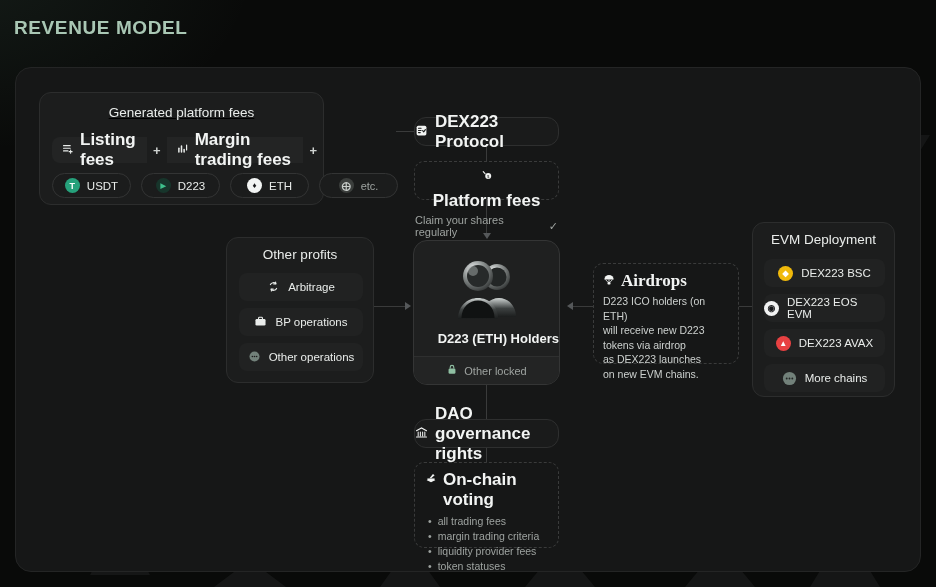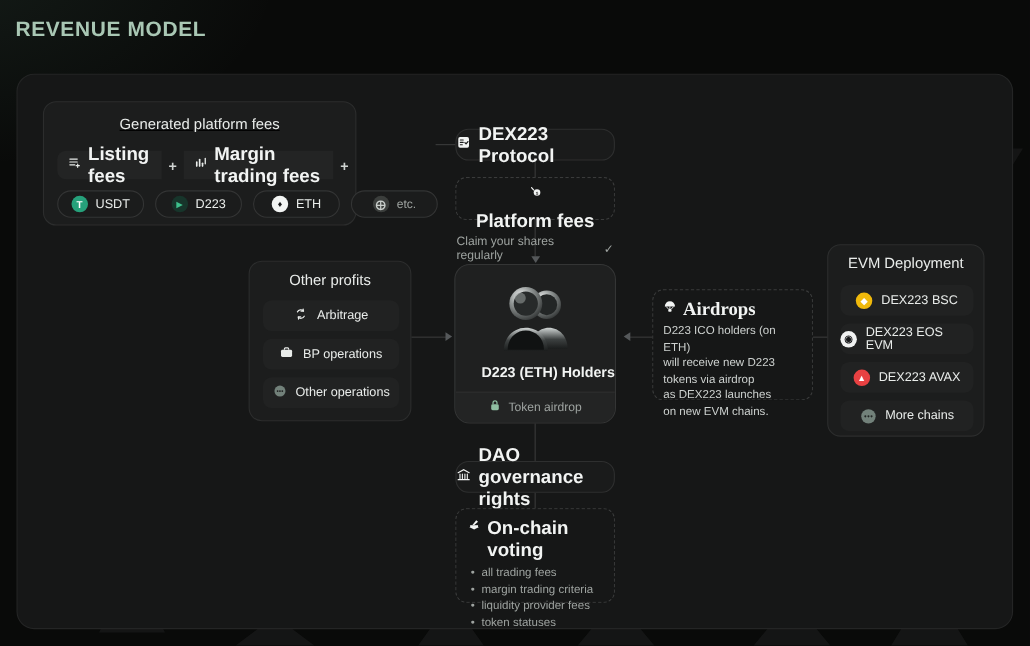--- a/index.html
+++ b/index.html
@@ -334,21 +334,21 @@
       </svg>
     </div>
     <div id="holders-name">D223 (ETH) Holders</div>
     <div id="holders-footer">
       <span>
         <svg width="12" height="13" viewBox="0 0 16 16" fill="none">
           <rect x="3.4" y="6.6" width="9.2" height="7.2" rx="1.8" fill="#8fbfa2"></rect>
           <path d="M5.6 6.6V4.9a2.4 2.4 0 0 1 4.8 0v1.7" stroke="#8fbfa2" stroke-width="1.5"></path>
         </svg>
       </span>
-      <span style="color:#9ea3a0; font-size:11px;">Token airdrop</span>
+      <span style="color:#9ea3a0; font-size:11px;">Other locked</span>
     </div>
   </div>
 
   <div class="dashed" style="position:absolute; left:593px; top:263px; width:146px; height:101px; padding:7px 9px;">
     <div style="display:flex; align-items:center; gap:6px; margin-bottom:3px;font-family:Liberation Serif, serif;">
       <span>
         <svg width="12" height="12" viewBox="0 0 16 16" fill="none">
           <path d="M1.8 7.4a6.2 6.2 0 0 1 12.4 0z" fill="#f2f4f3"></path>
           <path d="M3.3 7.4l3 3.2M12.7 7.4l-3 3.2M8 7.4v3.2" stroke="#f2f4f3" stroke-width="1.1"></path>
           <rect x="6" y="10.6" width="4" height="3.4" rx="1" fill="#f2f4f3"></rect>

